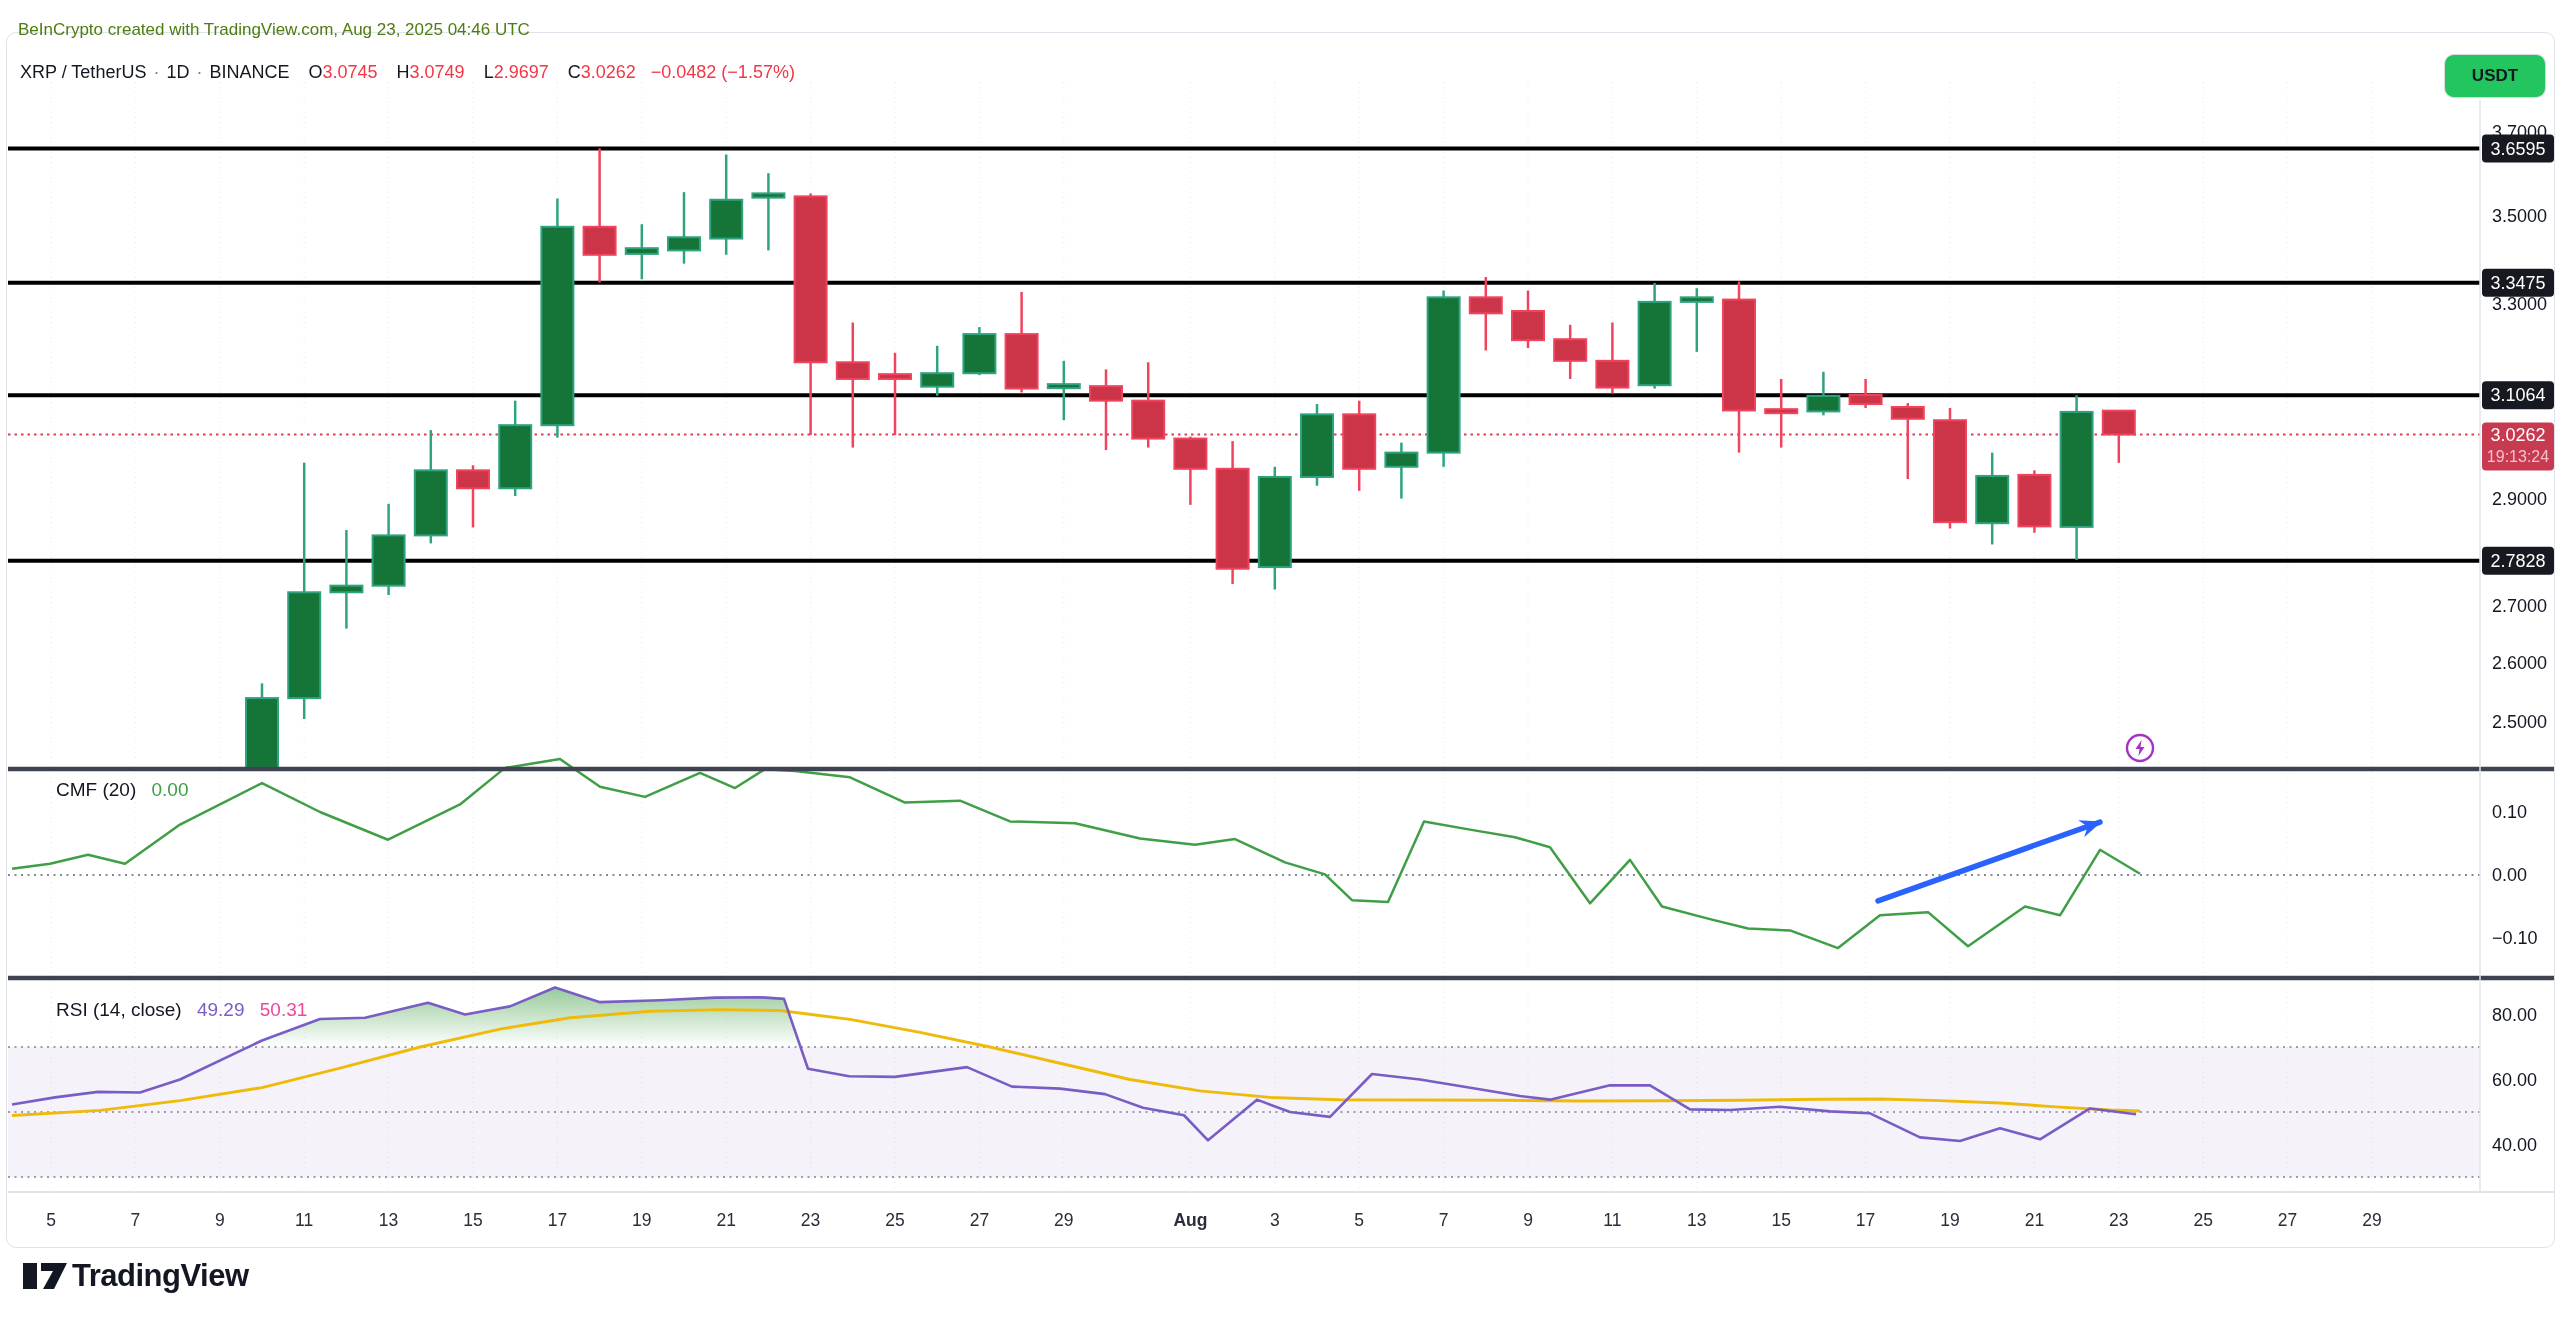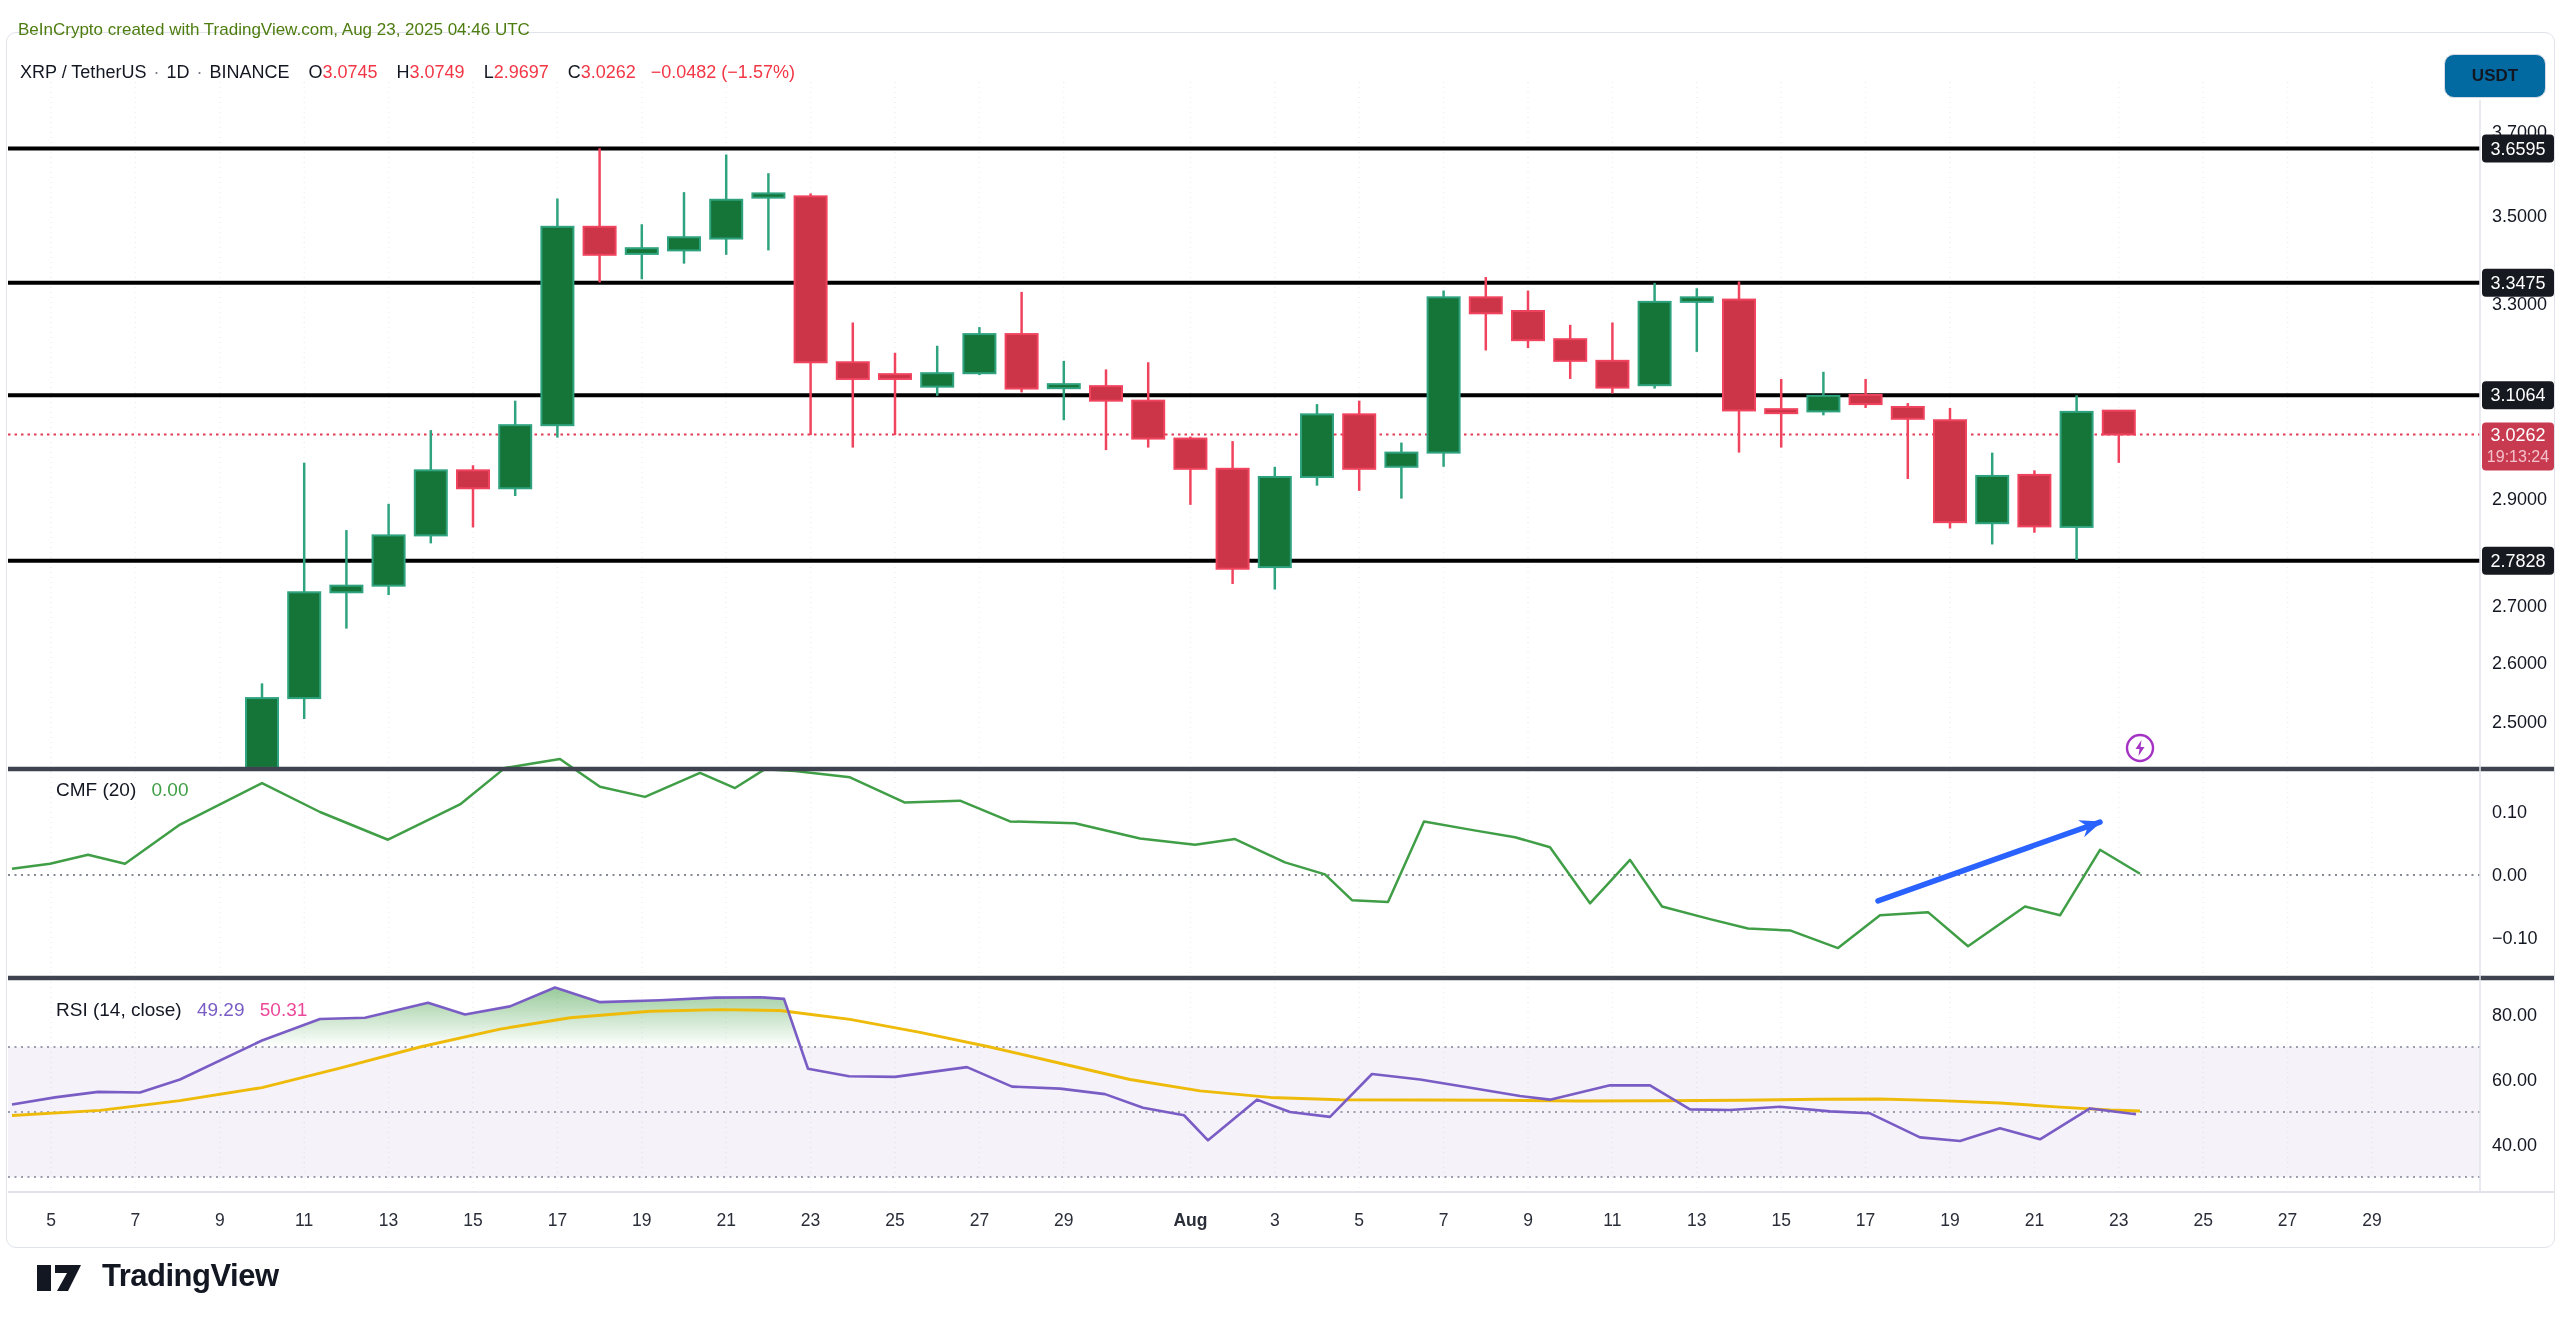--- a/index.html
+++ b/index.html
@@ -5,24 +5,24 @@
   html,body{margin:0;padding:0;background:#ffffff;}
   .page{position:relative;width:2560px;height:1342px;background:#fff;font-family:"Liberation Sans",sans-serif;overflow:hidden;}
   .hdr{position:absolute;left:18px;top:20px;font-size:17px;color:#4d7c0f;font-weight:400;z-index:3;}
   .card{position:absolute;left:6px;top:32px;width:2547px;height:1214px;border:1px solid #e0e3eb;border-radius:10px;z-index:0;background:#fff;}
   #chart-svg{position:absolute;left:0;top:0;z-index:1;}
   .legend{position:absolute;left:20px;top:62px;font-size:18px;color:#131722;z-index:3;white-space:nowrap;}
   .legend .dot{color:#787b86;margin:0 7px;}
   .legend .ok{color:#131722;margin-left:14px;}
   .legend .ov{color:#f23645;text-align:right;}
   .legend .chg{color:#f23645;margin-left:10px;}
-  .chip{position:absolute;right:14px;top:54px;width:100px;height:42px;border:1.5px solid #d7dae2;border-radius:10px;display:flex;align-items:center;justify-content:center;font-size:17px;font-weight:600;color:#131722;z-index:3;background:#0369a1;}
+  .chip{position:absolute;right:14px;top:54px;width:100px;height:42px;border:1.5px solid #d7dae2;border-radius:10px;display:flex;align-items:center;justify-content:center;font-size:17px;font-weight:600;color:#131722;z-index:3;background:#22c55e;}
   .ind{position:absolute;left:20px;font-size:19px;color:#131722;z-index:3;white-space:nowrap;margin-left:36px;}
   .ind .v1{margin-left:10px;}
-  .tvlogo{position:absolute;left:36px;top:1258px;display:flex;align-items:flex-end;gap:20px;z-index:3;}
+  .tvlogo{position:absolute;left:22px;top:1258px;display:flex;align-items:center;gap:4px;z-index:3;}
   .tvlogo .word{font-size:31px;font-weight:800;color:#131722;letter-spacing:-0.5px;}
 </style>
 </head>
 <body>
 
 <div class="page">
   <div class="hdr">BeInCrypto created with TradingView.com, Aug 23, 2025 04:46 UTC</div>
 
   <div class="card"></div>
 

